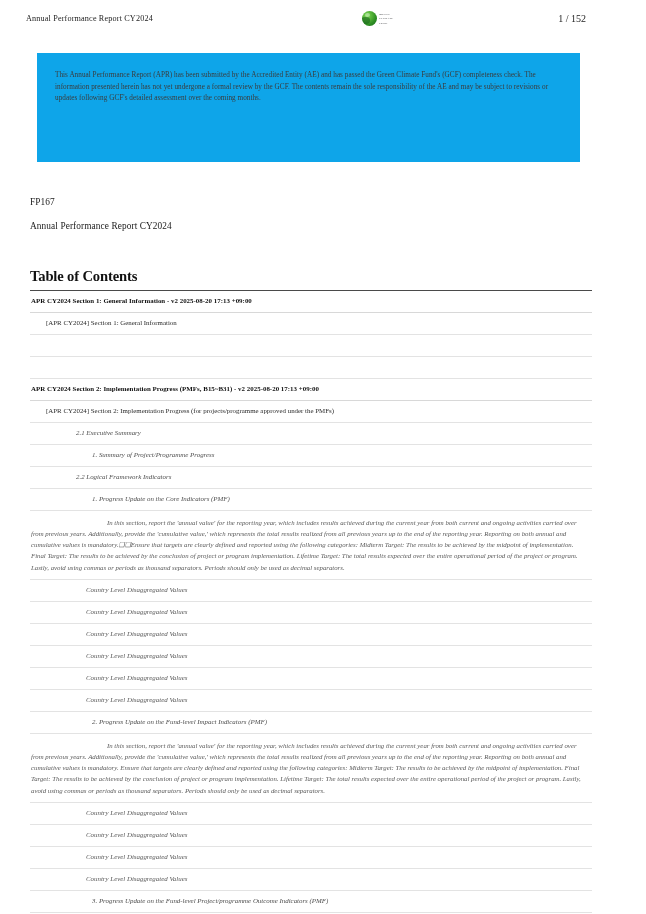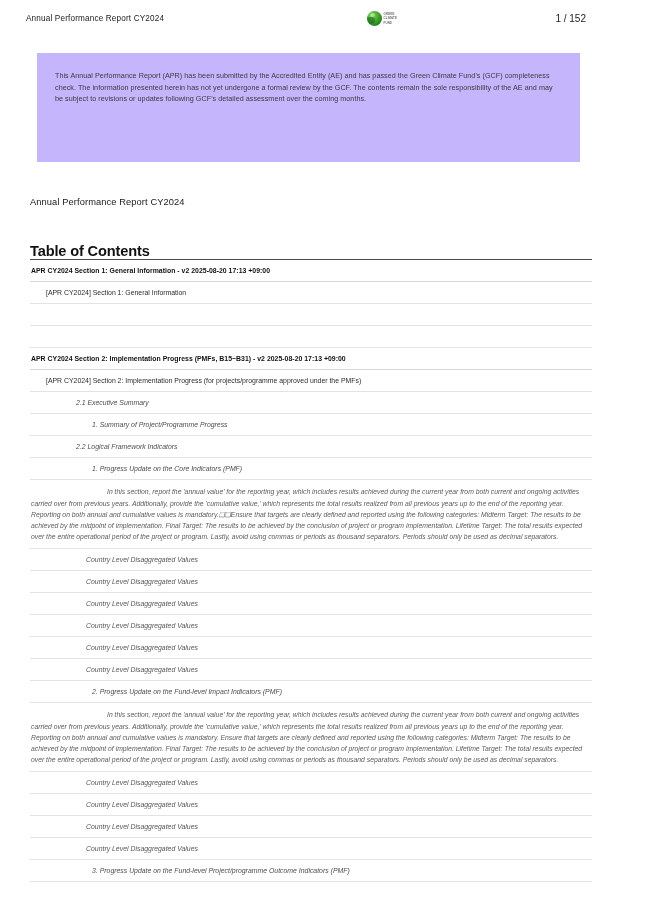--- a/index.html
+++ b/index.html
@@ -15,20 +15,21 @@
     color: #1a1a1a;
     -webkit-font-smoothing: antialiased;
   }
   .page {
     position: relative;
     width: 616px;
     height: 914px;
     box-sizing: border-box;
     padding: 0;
     overflow: hidden;
+    font-family: Liberation Serif, serif;
   }
 
   
   .doc-header {
     display: flex;
     align-items: center;
     justify-content: space-between;
     padding: 11px 30px 0 26px;
     height: 26px;
     box-sizing: border-box;
@@ -89,21 +90,21 @@
   }
   .doc-header-page {
     font-size: 10px;
     color: #1d1d1d;
     white-space: nowrap;
   }
 
   
   .notice {
     margin: 27px 36px 0 37px;
-    background: #c4b5fd;
+    background: #0ea5e9;
     padding: 17px 18px 18px 18px;
     box-sizing: border-box;
     min-height: 109px;
   }
   .notice p {
     margin: 0;
     font-size: 7.2px;
     line-height: 11.6px;
     color: #3b3b3b;
     letter-spacing: 0.04px;
@@ -127,20 +128,21 @@
   
   .toc-wrap {
     margin: 31px 24px 0 30px;
   }
   h1.toc-heading {
     margin: 0 0 0 0;
     font-size: 14.6px;
     font-weight: bold;
     letter-spacing: -0.15px;
     color: #111111;
+    padding-bottom: 5px;
     border-bottom: 1.1px solid #4a4a4a;
   }
   .toc-list {
     margin: 0;
     padding: 0;
     list-style: none;
   }
   .toc-row {
     border-bottom: 0.8px solid #e3e3e3;
     box-sizing: border-box;
@@ -225,20 +227,21 @@
     </div>
 
     <div class="doc-header-page">1 / 152</div>
   </div>
 
   <div class="notice">
     <p>This Annual Performance Report (APR) has been submitted by the Accredited Entity (AE) and has passed the Green Climate Fund's (GCF) completeness check. The information presented herein has not yet undergone a formal review by the GCF. The contents remain the sole responsibility of the AE and may be subject to revisions or updates following GCF's detailed assessment over the coming months.</p>
   </div>
 
   <div class="title-block">
+    <div class="t-line">FP167</div>
     <div class="t-line spaced">Annual Performance Report CY2024</div>
   </div>
 
   <div class="toc-wrap">
     <h1 class="toc-heading">Table of Contents</h1>
     <div class="toc-list" id="toc-list">
         <div class="toc-row lvl-section">
           <span class="txt">APR CY2024 Section 1: General Information - v2 2025-08-20 17:13 +09:00</span>
         </div>
         <div class="toc-row lvl-1">

